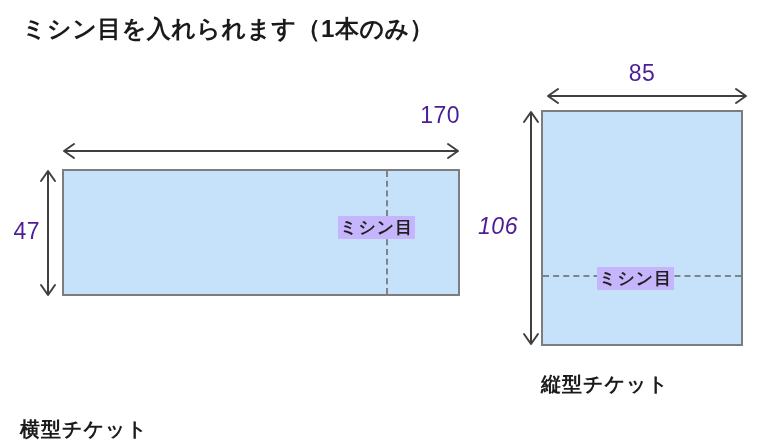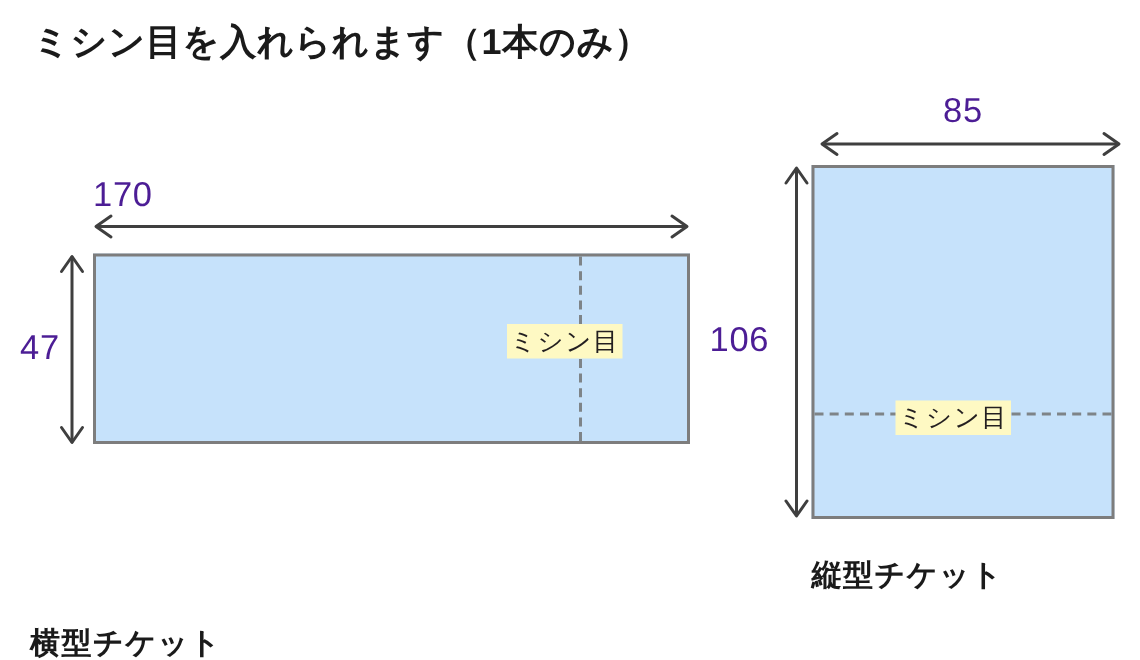--- a/index.html
+++ b/index.html
@@ -72,24 +72,25 @@
     height: 0;
     border-top: 2px dashed #7e8488;
   }
 
   
   .perf-label {
     position: absolute;
     font-size: 17px;
     letter-spacing: 1px;
     color: #231f20;
-    background: #fef9c3;
+    background: #c4b5fd;
     white-space: nowrap;
     line-height: 1;
     padding: 3px 2px;
+    font-weight: bold;
   }
   #perf-label-landscape {
     left: 274px;
     top: 45px;
   }
   #perf-label-portrait {
     left: 54px;
     top: 155px;
   }
 
@@ -115,41 +116,42 @@
     position: absolute;
     font-size: 23px;
     font-weight: 300;
     color: #4c1d95;
     white-space: nowrap;
     line-height: 1;
     letter-spacing: 0.5px;
   }
   #dim-value-width-landscape {
     left: 62px;
-    top: 118px;
+    top: 104px;
     width: 398px;
-    text-align: left;
+    text-align: right;
   }
   #dim-value-height-landscape {
     left: 10px;
     top: 220px;
     width: 30px;
     text-align: right;
   }
   #dim-value-width-portrait {
     left: 541px;
     top: 62px;
     width: 202px;
     text-align: center;
   }
   #dim-value-height-portrait {
     left: 473px;
     top: 215px;
     width: 50px;
-    text-align: left;
+    text-align: center;
+    font-style: italic;
   }
 
   
   .caption {
     position: absolute;
     font-size: 20px;
     font-weight: bold;
     color: #1a1a1a;
     letter-spacing: 1px;
     white-space: nowrap;

